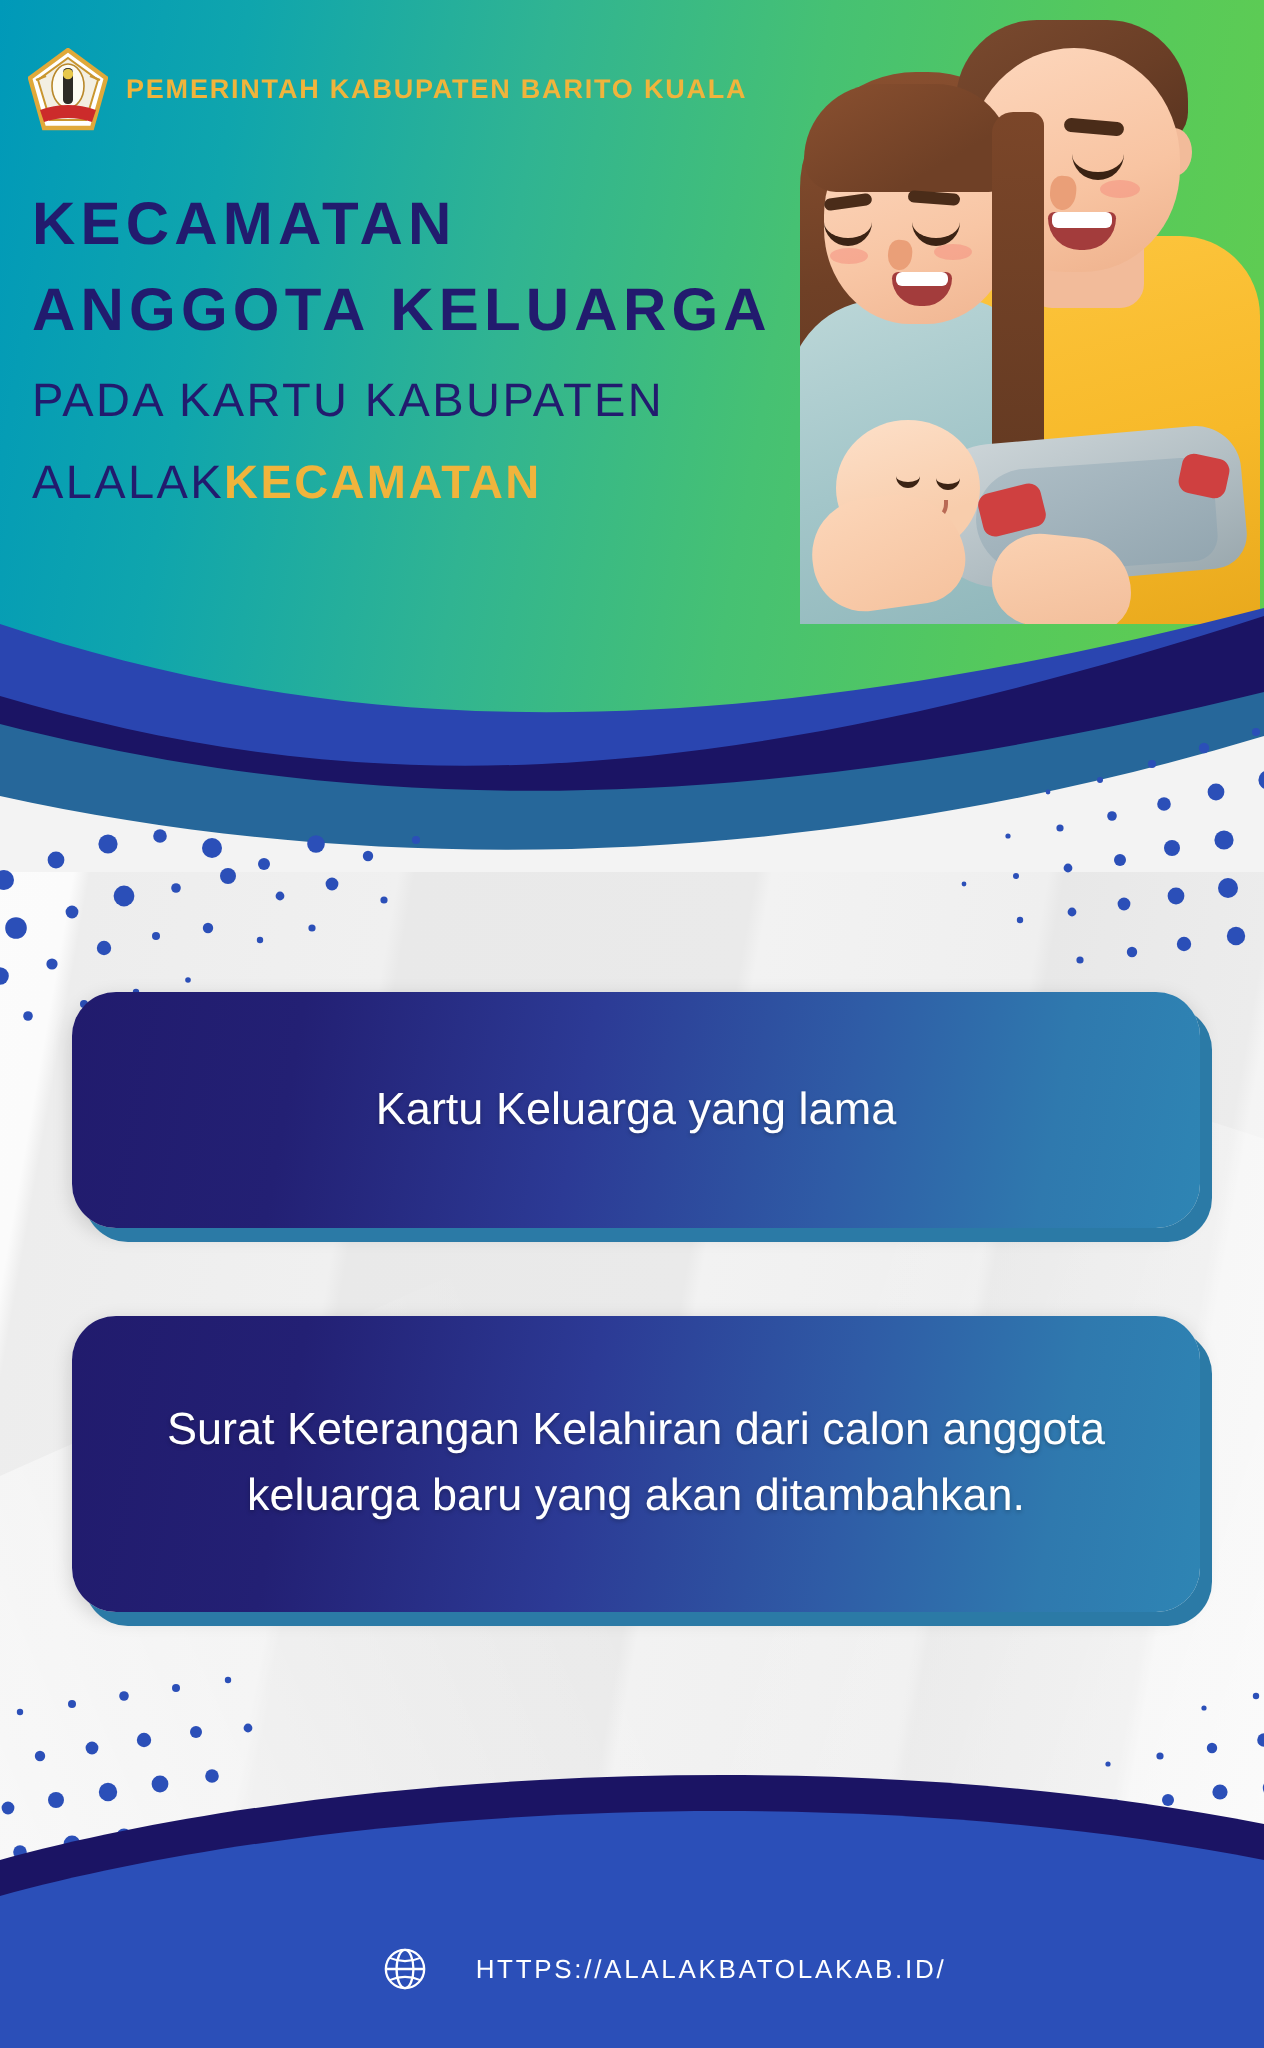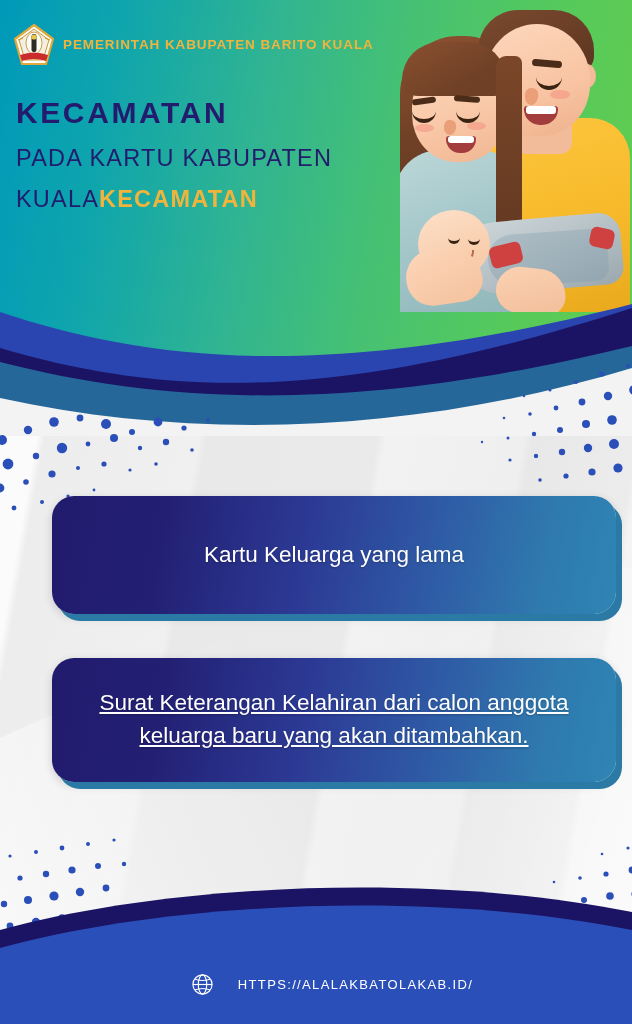--- a/index.html
+++ b/index.html
@@ -277,29 +277,28 @@
     position: absolute;
     border-radius: 22px;
     display: flex; align-items: center; justify-content: center;
     text-align: center;
     color: #ffffff;
     box-sizing: border-box;
     background: linear-gradient(100deg, #211b6d 0%, #232074 20%, #2c3a95 45%,
                                 #2f5ca6 68%, #2f79ae 86%, #2e85b4 100%);
     box-shadow: 6px 7px 0 0 #2b7aa6, 0 3px 10px rgba(0,0,0,0.16);
     padding: 16px 34px;
-    margin-left: 16px;
   }
   .card-1 {
     left: 36px; top: 496px; width: 564px; height: 118px;
     font-size: 22.5px; line-height: 1.35;
   }
   .card-2 {
-    left: 36px; top: 658px; width: 564px; height: 124px;
-    font-size: 22.5px; line-height: 1.45; text-decoration: underline;
+    left: 36px; top: 658px; width: 564px; height: 148px;
+    font-size: 22.5px; line-height: 1.45;
   }
   .card span { display: block; text-shadow: 0 1px 2px rgba(0,0,0,0.25); }
 
   
   .footer-wave { position: absolute; left: 0; bottom: 0; width: 632px; height: 160px; }
   .footer-row {
     position: absolute; left: 16px; bottom: 28px; width: 632px;
     display: flex; align-items: center; justify-content: center; gap: 24px;
   }
   .globe { width: 23px; height: 23px; flex: 0 0 23px; }
@@ -375,22 +374,23 @@
       <path d="M6 31 Q20 26 34 31 L32 37 Q20 33 8 37 Z" fill="#cc2b2b"></path>
       <path d="M4 16 L9 14 M36 16 L31 14" stroke="#c9962f" stroke-width="1.2"></path>
     </svg>
     <div class="gov-lines">
       <div class="gov-line1">PEMERINTAH KABUPATEN BARITO KUALA</div>
     </div>
   </div>
 
   <div class="title-block">
     <div class="title-main">KECAMATAN</div>
+    <div class="title-main">ANGGOTA KELUARGA</div>
     <div class="title-sub">PADA KARTU KABUPATEN</div>
-    <div class="title-sub"><span>KUALA</span><span class="hl">KECAMATAN</span></div>
+    <div class="title-sub"><span>ALALAK</span><span class="hl">KECAMATAN</span></div>
   </div>
 
   <svg class="wave-top" viewBox="0 0 632 150" preserveAspectRatio="none">
     <path d="M0,26 C150,76 330,96 632,18 L632,74 C330,150 150,126 0,82 Z" fill="#2a45b0"></path>
     <path d="M0,62 C170,112 340,116 632,22 L632,86 C340,176 170,150 0,104 Z" fill="#1b1464"></path>
     <path d="M0,76 C180,122 370,124 632,60 L632,150 L0,150 Z" fill="#26679a"></path>
     <path d="M0,112 C200,156 420,146 632,82 L632,150 L0,150 Z" fill="#f3f3f3"></path>
   </svg>
 
   <svg class="dots dots-tl" viewBox="0 0 230 110">

